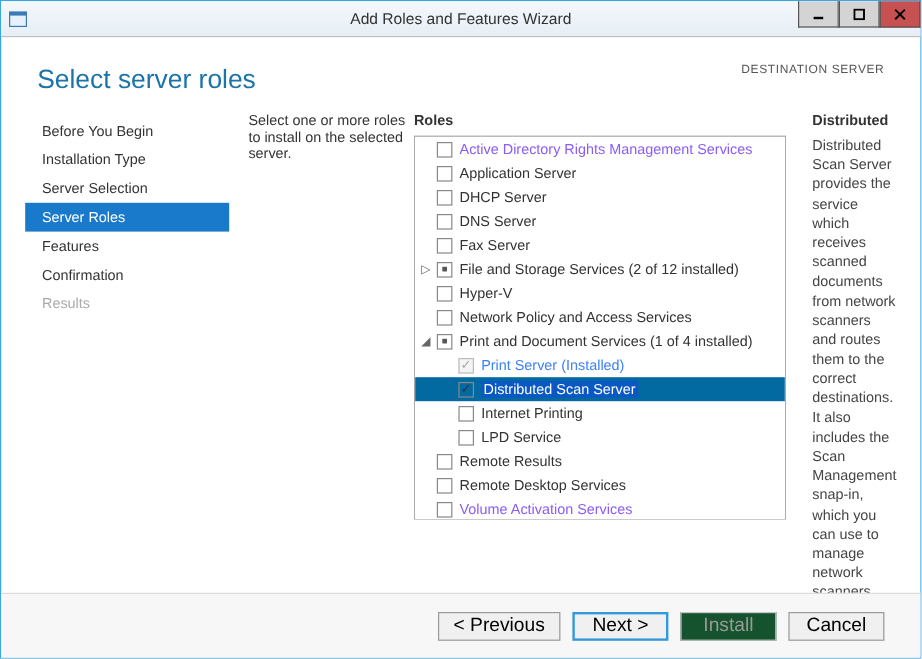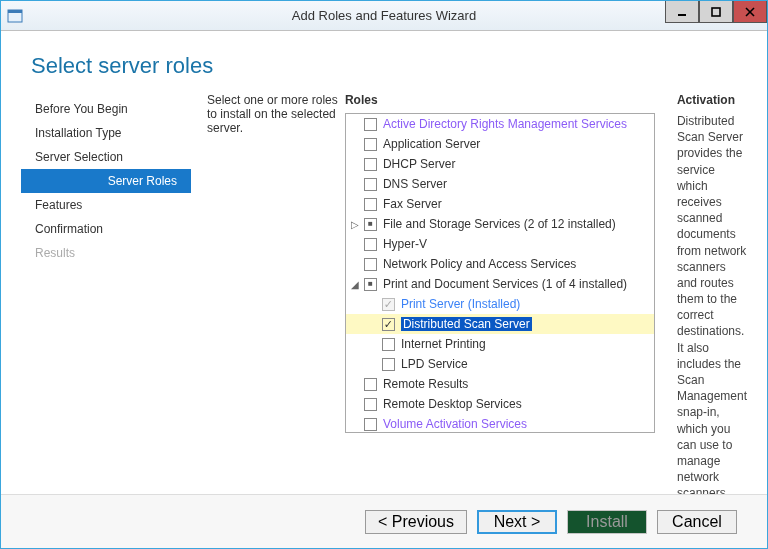--- a/index.html
+++ b/index.html
@@ -89,21 +89,20 @@
   }
   .nav-item {
     padding: 5px 14px;
     font-size: 12px;
     color: #333;
     cursor: default;
   }
   .nav-item.selected {
     background: #1979ca;
     color: #fff;
-    text-align: right;
   }
   .nav-item.disabled { color:#aaa; }
   .main {
     flex: 1;
     padding-left: 16px;
     display:flex;
     flex-direction: row;
   }
   .instr { font-size: 12px; margin-bottom: 16px; }
   .columns {
@@ -141,21 +140,21 @@
   .cb.partial::before { content:"■"; color:#555; font-size:8px; }
   .cb.disabled { border-color:#bbb; background:#f4f4f4; }
   .cb.disabled.checked::before { color:#aaa; }
   .role-label { }
   .role-label.disabled { color:#3b82f6; }
   .role-row.selected .role-label {
     background:#0a58c4;
     color:#fff;
     padding: 0 2px;
   }
-  .role-row.sel-bg { background:#fef9c3; }
+  .role-row.sel-bg { background:#0369a1; }
   .role-row.cutoff { color:#8b5cf6;text-align:center; }
   .desc-text { font-size:12px; color:#444; line-height:1.35; }
   .footer {
     position:absolute;
     left:0; right:0; bottom:0;
     height: 54px;
     border-top: 1px solid #ddd;
     background: #f7f7f7;
     display:flex;
     align-items:center;
@@ -201,20 +200,21 @@
           <svg width="10" height="10">
             <line x1="1" y1="1" x2="9" y2="9" stroke="#000" stroke-width="1.6"></line>
             <line x1="9" y1="1" x2="1" y2="9" stroke="#000" stroke-width="1.6"></line>
           </svg>
         </div>
     </div>
   </div>
 
   <div class="header-row">
     <div class="page-title">Select server roles</div>
+    <div class="dest">DESTINATION SERVER</div>
   </div>
 
   <div class="body">
     <div class="nav" id="wizard-nav">
         <div class="nav-item">Before You Begin</div>
         <div class="nav-item">Installation Type</div>
         <div class="nav-item">Server Selection</div>
         <div class="nav-item selected">Server Roles</div>
         <div class="nav-item">Features</div>
         <div class="nav-item">Confirmation</div>
@@ -303,21 +303,21 @@
                 <span class="role-label">Remote Desktop Services</span>
               </div>
               <div class="role-row cutoff">
                 <span class="expander"></span>
                 <span class="cb"></span>
                 <span class="role-label">Volume Activation Services</span>
               </div>
             </div>
         </div>
         <div class="desc-col">
-          <div class="sec-head">Activation</div>
+          <div class="sec-head">Distributed</div>
           <div class="desc-text">Distributed Scan Server provides the service which receives scanned documents from network scanners and routes them to the correct destinations. It also includes the Scan Management snap-in, which you can use to manage network scanners and configure scan processes.</div>
         </div>
       </div>
     </div>
   </div>
 
   <div class="footer">
     <button class="btn">&lt; Previous</button>
     <button class="btn default">Next &gt;</button>
     <button class="btn" disabled="">Install</button>

